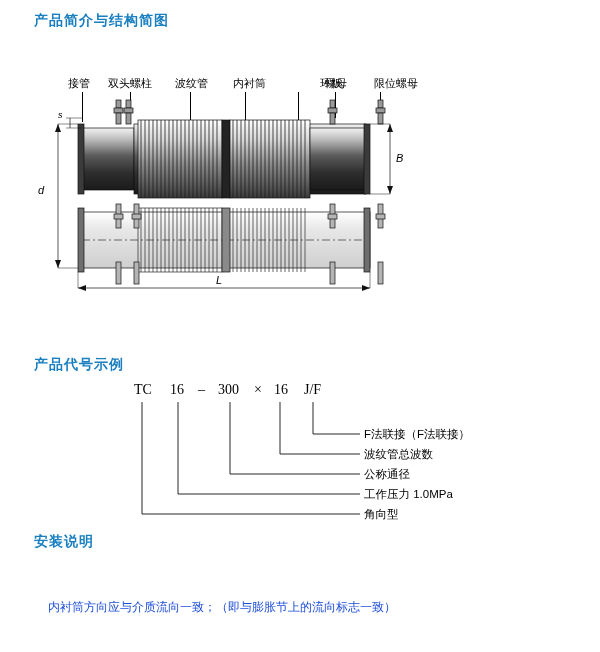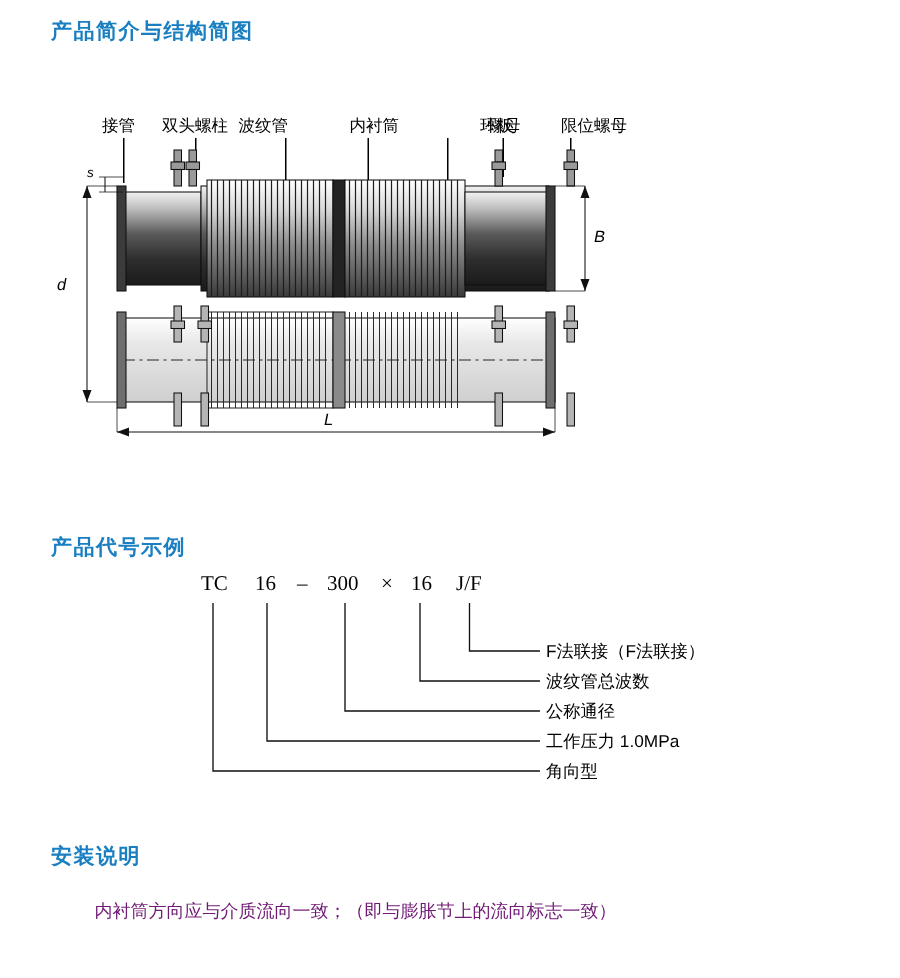--- a/index.html
+++ b/index.html
@@ -18,21 +18,21 @@
   .section-title {
     position: absolute;
     font-size: 14px;
     font-weight: bold;
     color: #1a7fc1;
     letter-spacing: 1px;
     white-space: nowrap;
   }
   .title-1 { left: 34px; top: 12px; }
   .title-2 { left: 34px; top: 356px; }
-  .title-3 { left: 34px; top: 562px; }
+  .title-3 { left: 34px; top: 533px; }
 
   
   #figure1 {
     position: absolute;
     left: 30px;
     top: 62px;
     width: 540px;
     height: 230px;
   }
   .fig-label {
@@ -72,38 +72,38 @@
   }
 
   
   #notes {
     position: absolute;
     left: 48px;
     top: 598px;
     width: 520px;
   }
   #notes p {
-    margin: 0 0 6px 15px;
+    margin: 0 0 6px 0;
     font-size: 12px;
     line-height: 18px;
-    color: #701a75;
+    color: #1d4ed8;
   }
 </style>
 </head>
 <body>
 
 <div class="section-title title-1">产品简介与结构简图</div>
 <div class="section-title title-2">产品代号示例</div>
 <div class="section-title title-3">安装说明</div>
 
 <div id="figure1">
 
   <div class="fig-label" style="left:38px; top:14px;">接管</div>
   <div class="fig-label" style="left:78px; top:14px;">双头螺柱</div>
-  <div class="fig-label" style="left:129px; top:14px;text-align:right;">波纹管</div>
+  <div class="fig-label" style="left:145px; top:14px;text-align:right;">波纹管</div>
   <div class="fig-label" style="left:203px; top:14px;">内衬筒</div>
   <div class="fig-label" style="left:258px; top:14px;margin-left:32px;">环板</div>
   <div class="fig-label" style="left:295px; top:14px;">螺母</div>
   <div class="fig-label" style="left:332px; top:14px;padding-left:12px;">限位螺母</div>
 
   <div class="lead vline" style="left:52px;  top:30px; height:30px;"></div>
   <div class="lead vline" style="left:100px; top:30px; height:26px;"></div>
   <div class="lead vline" style="left:160px; top:30px; height:32px;"></div>
   <div class="lead vline" style="left:215px; top:30px; height:46px;"></div>
   <div class="lead vline" style="left:268px; top:30px; height:32px;"></div>

